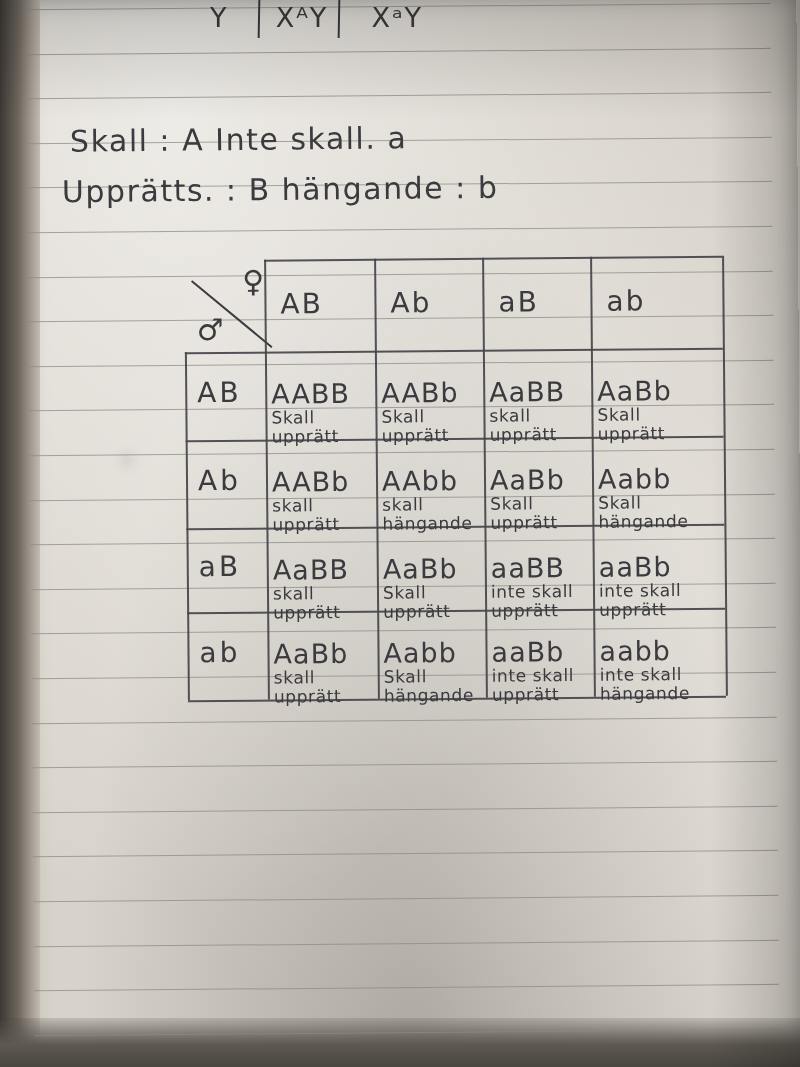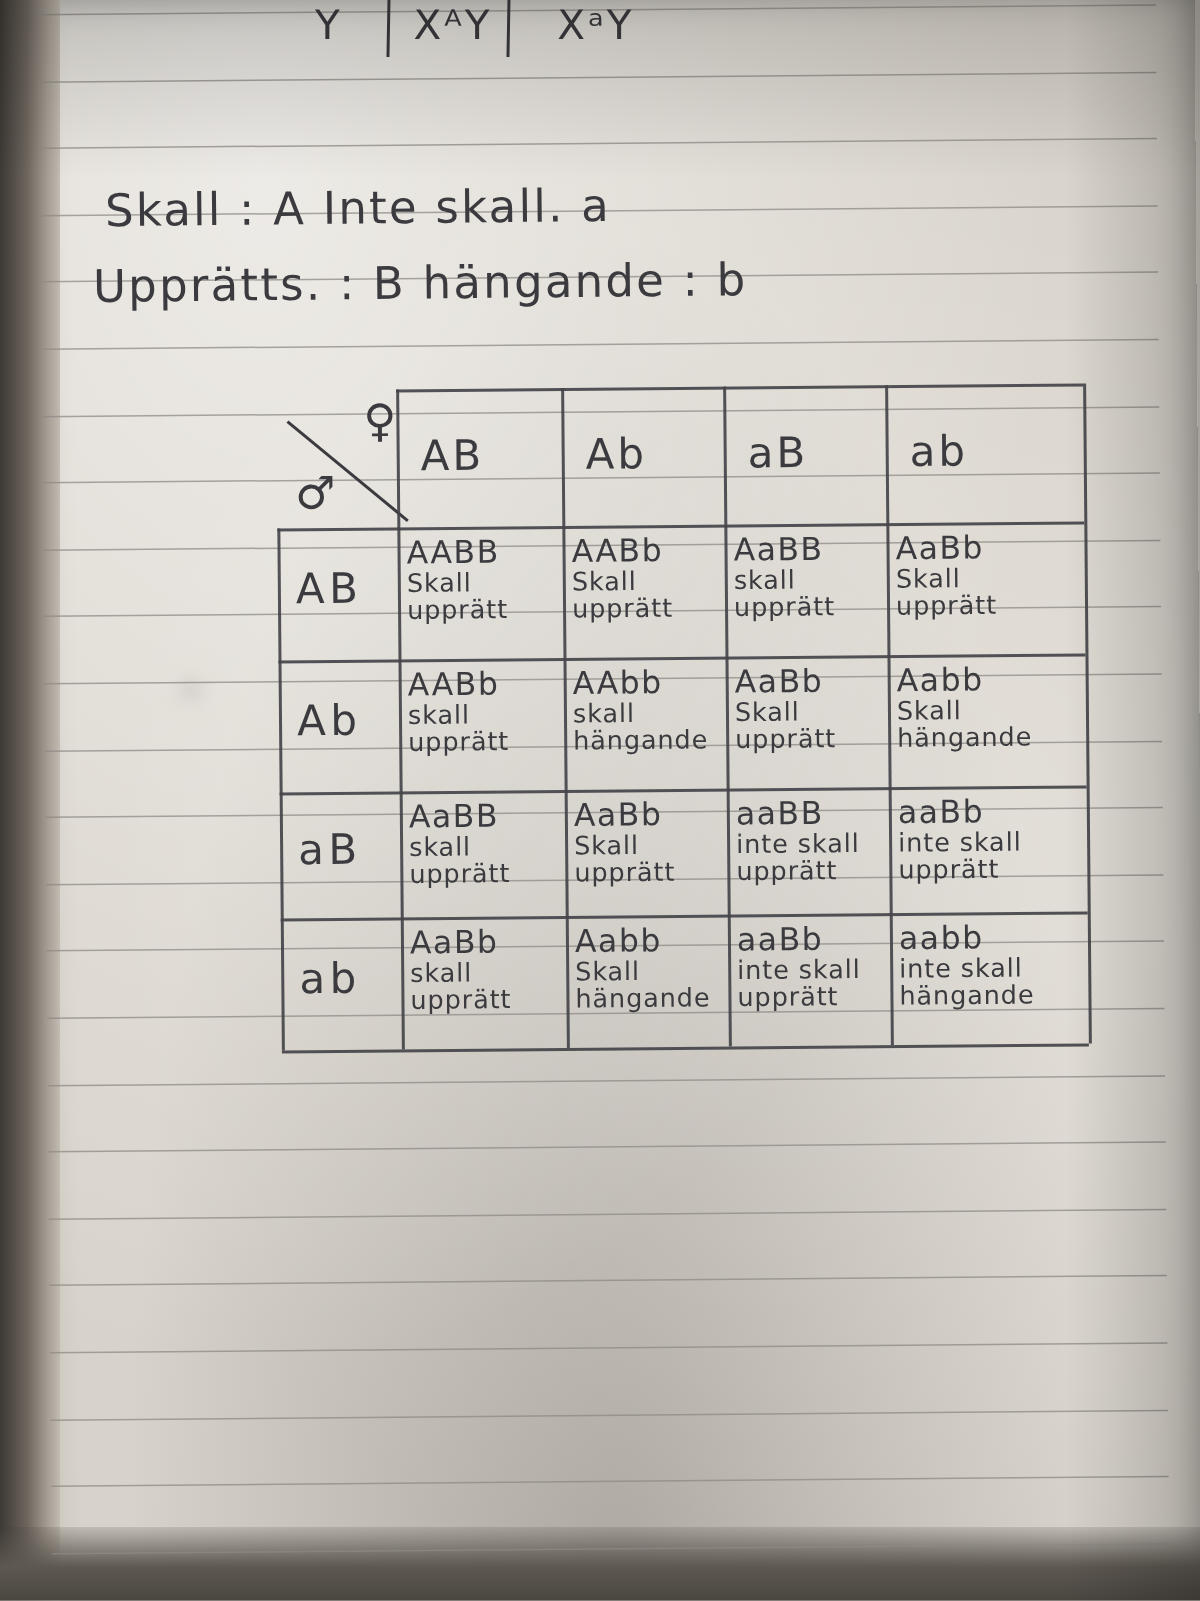--- a/index.html
+++ b/index.html
@@ -145,23 +145,24 @@
     color: #3b3b3f;
     letter-spacing: 3px;
   }
   .cell {
     position: absolute;
     width: 104px;
     color: #3b3b3f;
     line-height: 1.08;
   }
   .cell .gt {
-    font-size: 21px;
+    font-size: 27px;
     letter-spacing: 1px;
     display: block;
+    margin-top: 22px;
   }
   .cell .tr {
     font-size: 17px;
     letter-spacing: 0.6px;
     display: block;
   }
 
   
   #diag {
     position: absolute;

